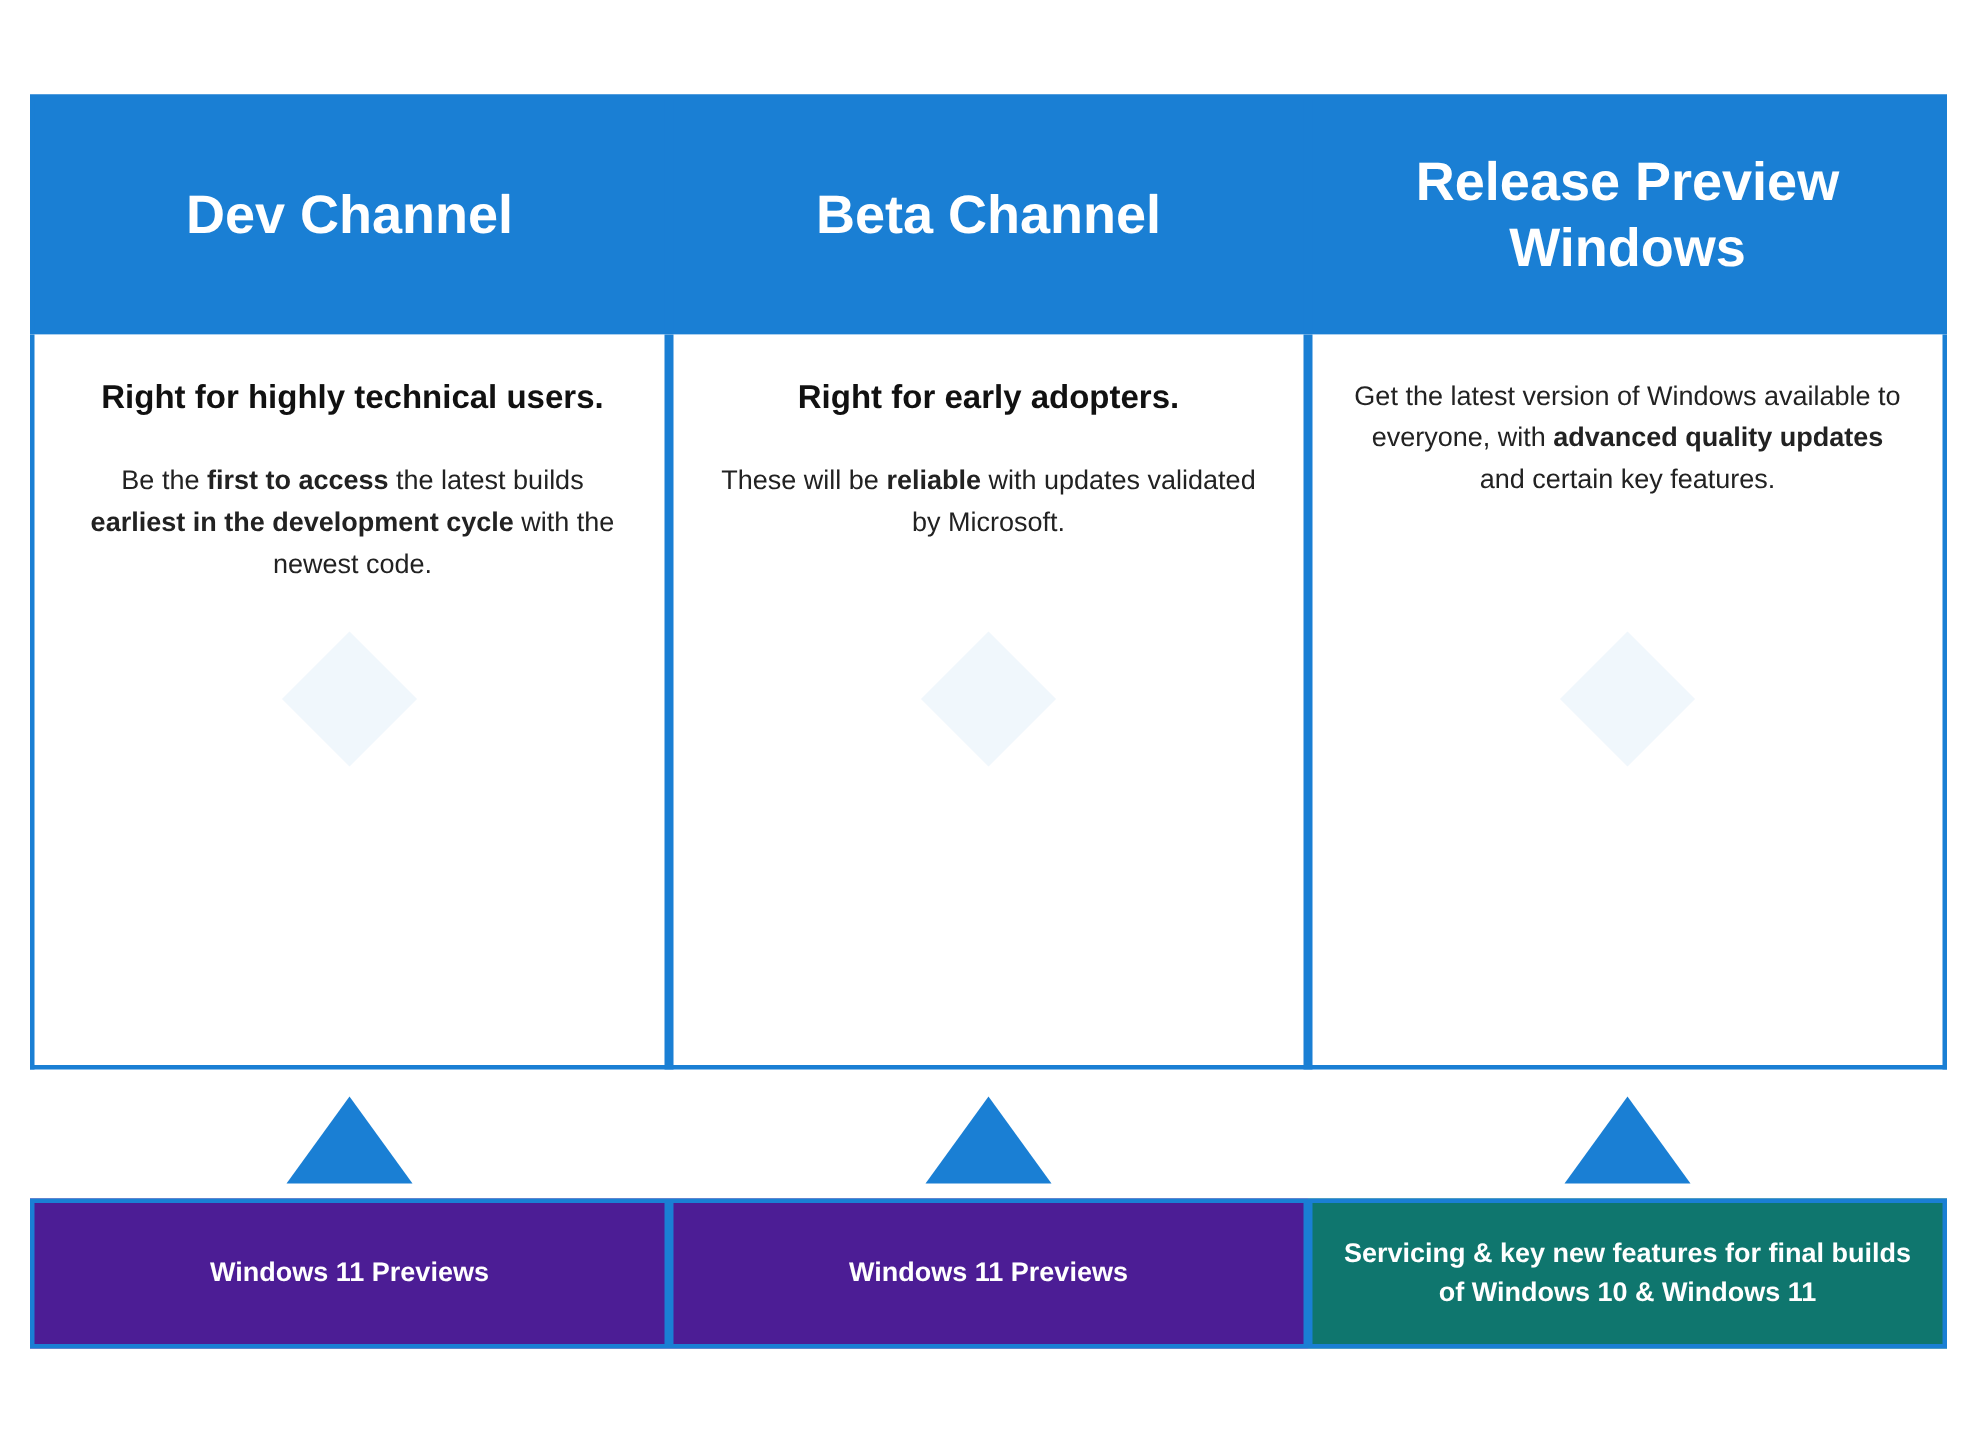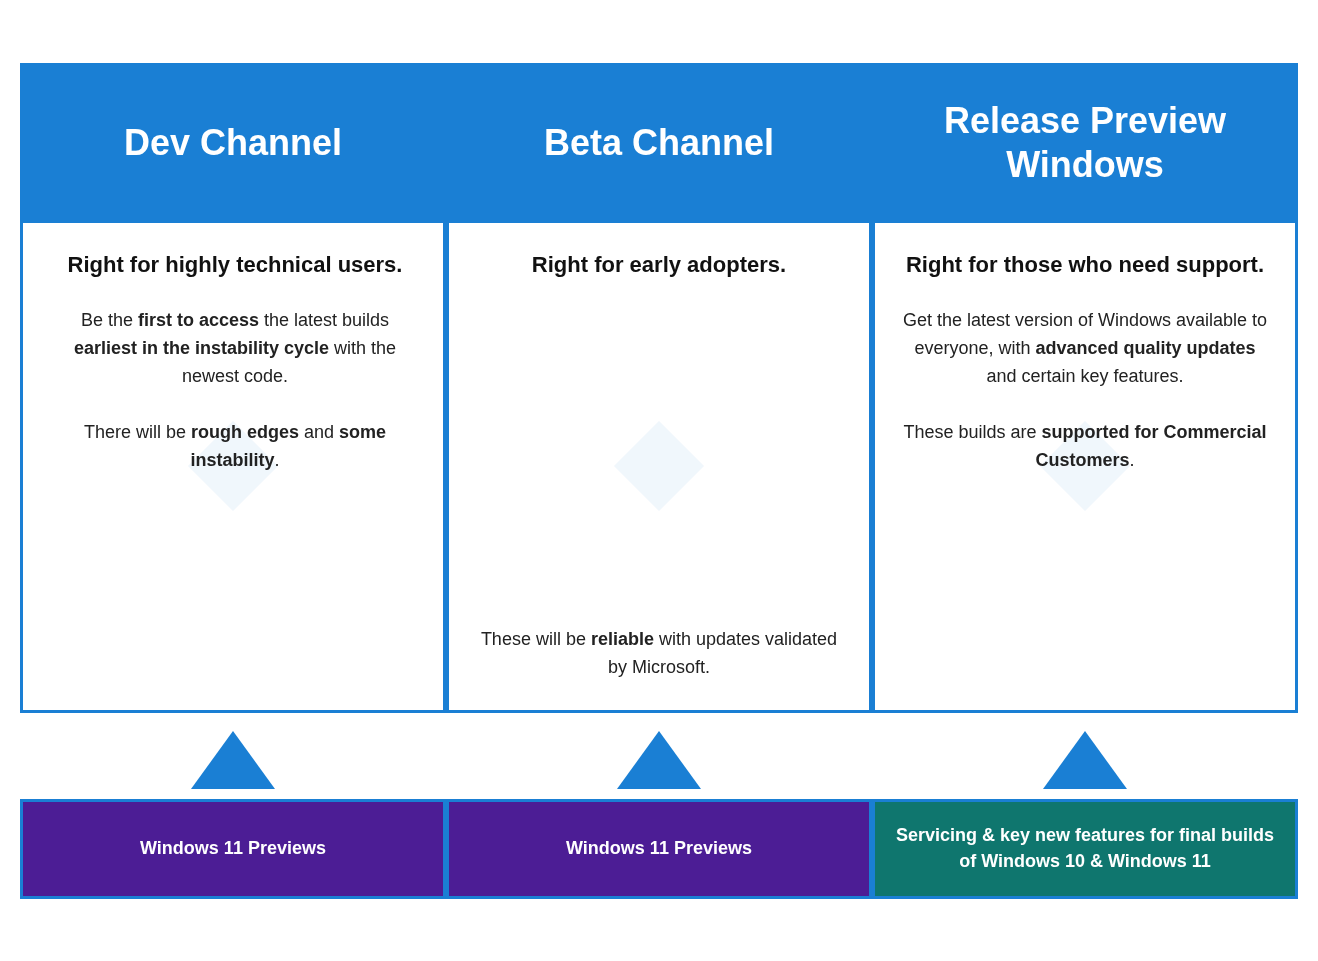--- a/index.html
+++ b/index.html
@@ -123,35 +123,34 @@
 <div class="container">
 <div class="column">
       <div class="channel-header">
         <h2>Dev Channel</h2>
       </div>
       <div class="channel-body" style="position: relative; padding-left: 28px;">
         <svg class="watermark" viewBox="0 0 100 100">
           <polygon points="50,5 95,50 50,95 5,50" fill="#1a7fd4"></polygon>
         </svg>
         <div class="tagline">Right for highly technical users.</div>
-        <div class="body-text">Be the <b>first to access</b> the latest builds <b>earliest in the instability cycle</b> with the newest code.</div>
-        <div class="body-text">There will be <b>rough edges</b> and <b>some instability</b>.</div>
+        <div class="body-text">Be the <b>first to access</b> the latest builds <b>earliest in the development cycle</b> with the newest code.</div>
       </div>
       <div class="arrow-container">
         <div class="arrow-up"></div>
       </div>
       <div class="bottom-box">
         <div class="bottom-box-label">Windows 11 Previews</div>
       </div>
     </div>
     <div class="column">
       <div class="channel-header">
         <h2>Beta Channel</h2>
       </div>
-      <div class="channel-body" style="position: relative; justify-content: space-between;">
+      <div class="channel-body" style="position: relative;">
         <svg class="watermark" viewBox="0 0 100 100">
           <polygon points="50,5 95,50 50,95 5,50" fill="#1a7fd4"></polygon>
         </svg>
         <div class="tagline">Right for early adopters.</div>
         <div class="body-text">These will be <b>reliable</b> with updates validated by Microsoft.</div>
       </div>
       <div class="arrow-container">
         <div class="arrow-up"></div>
       </div>
       <div class="bottom-box">
@@ -159,23 +158,21 @@
       </div>
     </div>
     <div class="column">
       <div class="channel-header">
         <h2>Release Preview Windows</h2>
       </div>
       <div class="channel-body" style="position: relative;">
         <svg class="watermark" viewBox="0 0 100 100">
           <polygon points="50,5 95,50 50,95 5,50" fill="#1a7fd4"></polygon>
         </svg>
-        <div class="tagline">Right for those who need support.</div>
         <div class="body-text">Get the latest version of Windows available to everyone, with <b>advanced quality updates</b> and certain key features.</div>
-        <div class="body-text">These builds are <b>supported for Commercial Customers</b>.</div>
       </div>
       <div class="arrow-container">
         <div class="arrow-up"></div>
       </div>
       <div class="bottom-box dark">
         <div class="bottom-box-label">Servicing &amp; key new features for final builds of Windows 10 &amp; Windows 11</div>
       </div>
     </div>
   </div>
 

